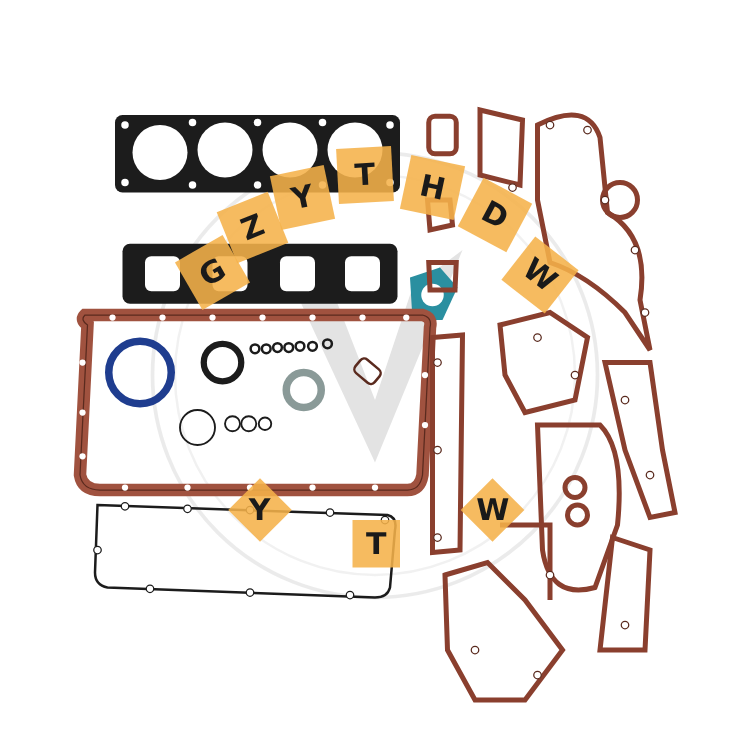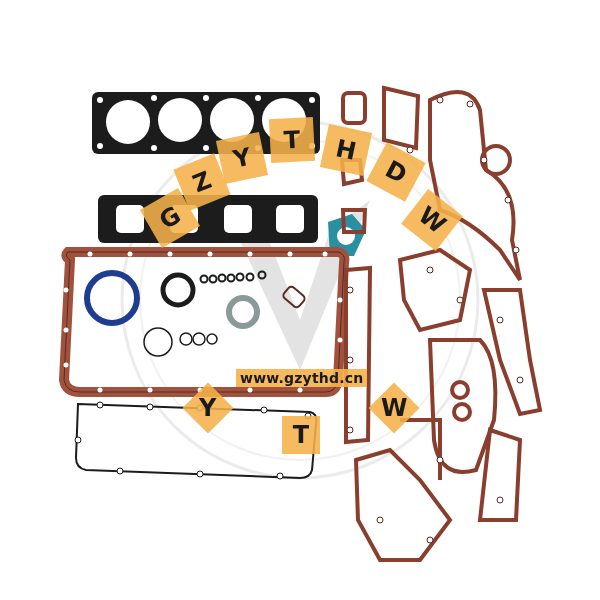--- a/index.html
+++ b/index.html
@@ -180,21 +180,20 @@
     <span>H</span>
   </div>
   <div class="tile" style="left:374px;top:150px;transform:rotate(28deg);">
     <span>D</span>
   </div>
   <div class="tile" style="left:410px;top:198px;transform:rotate(38deg);">
     <span>W</span>
   </div>
 
   
-  <div class="url">www.gzythd.cn</div>
 
   
   <div class="tile diamond" style="left:190px;top:390px;">
     <span>Y</span>
   </div>
   <div class="tile" style="left:282px;top:416px;width:38px;height:38px;">
     <span>T</span>
   </div>
   <div class="tile diamond" style="left:376px;top:390px;">
     <span>W</span>

